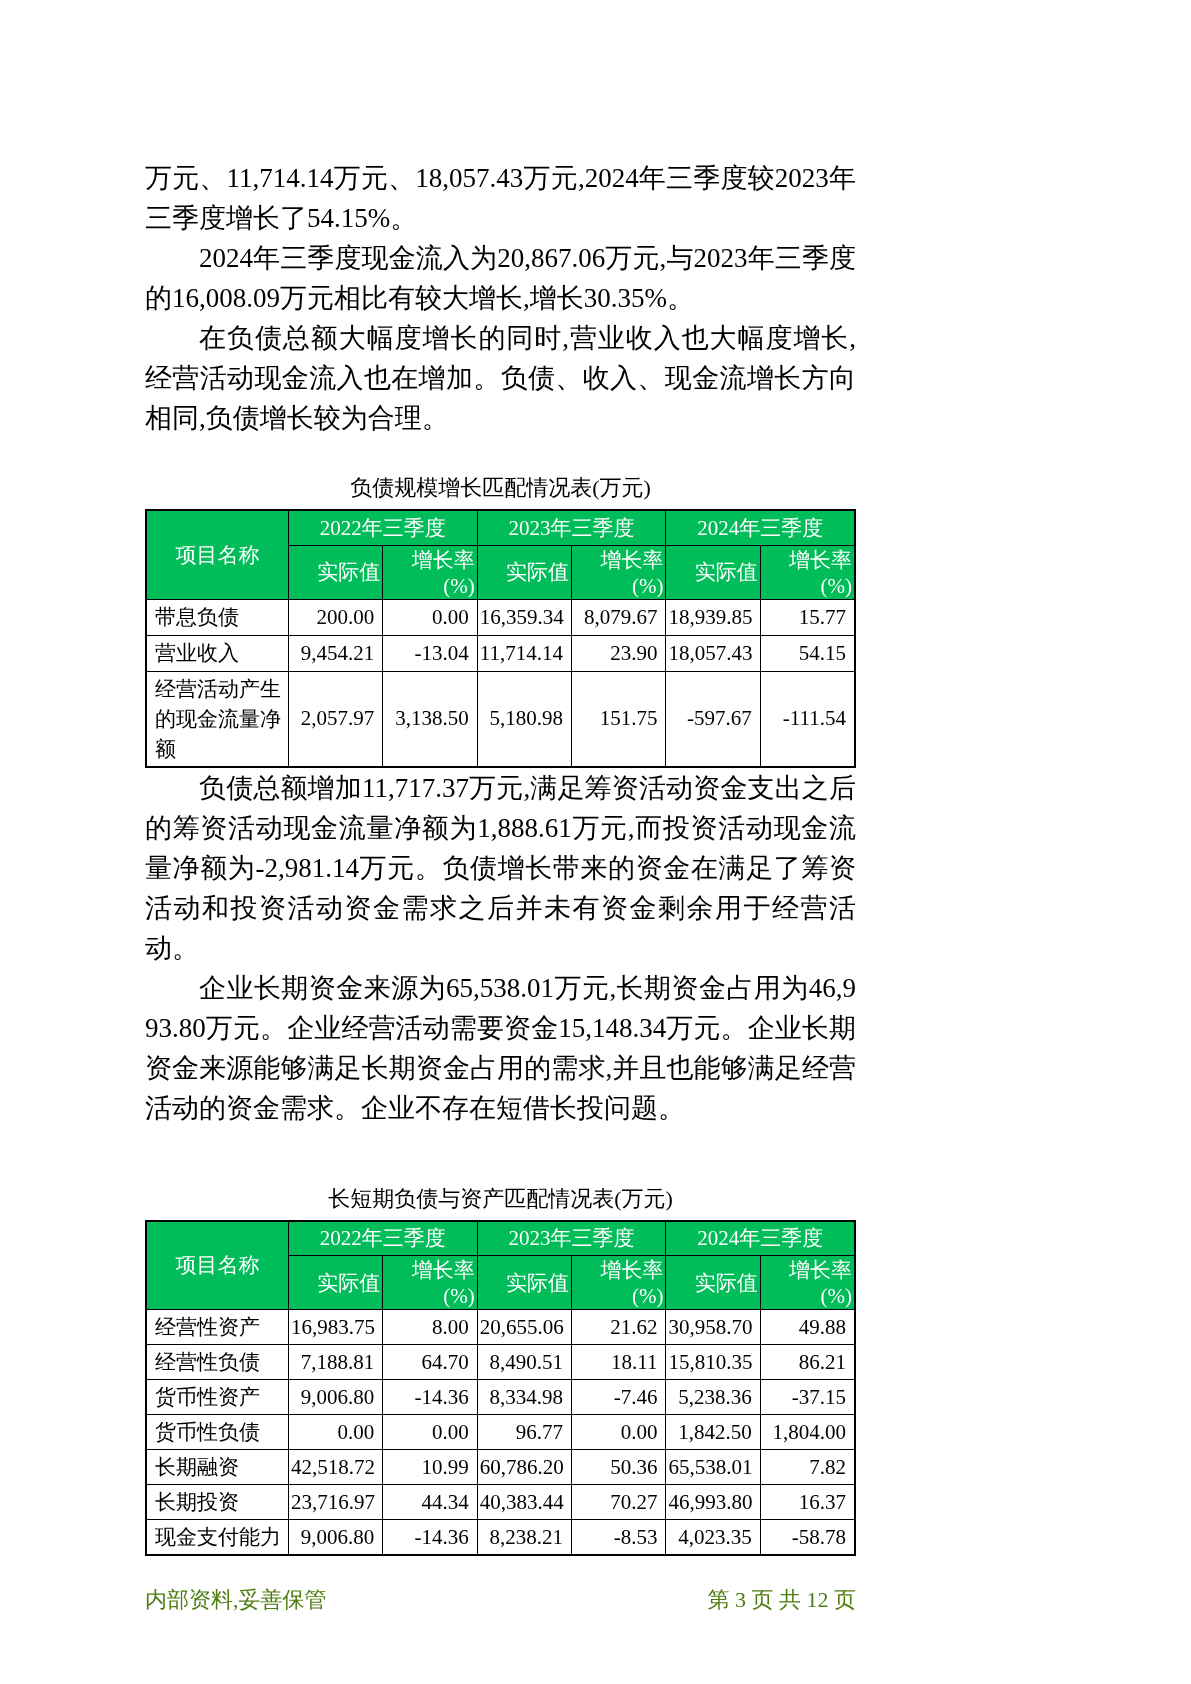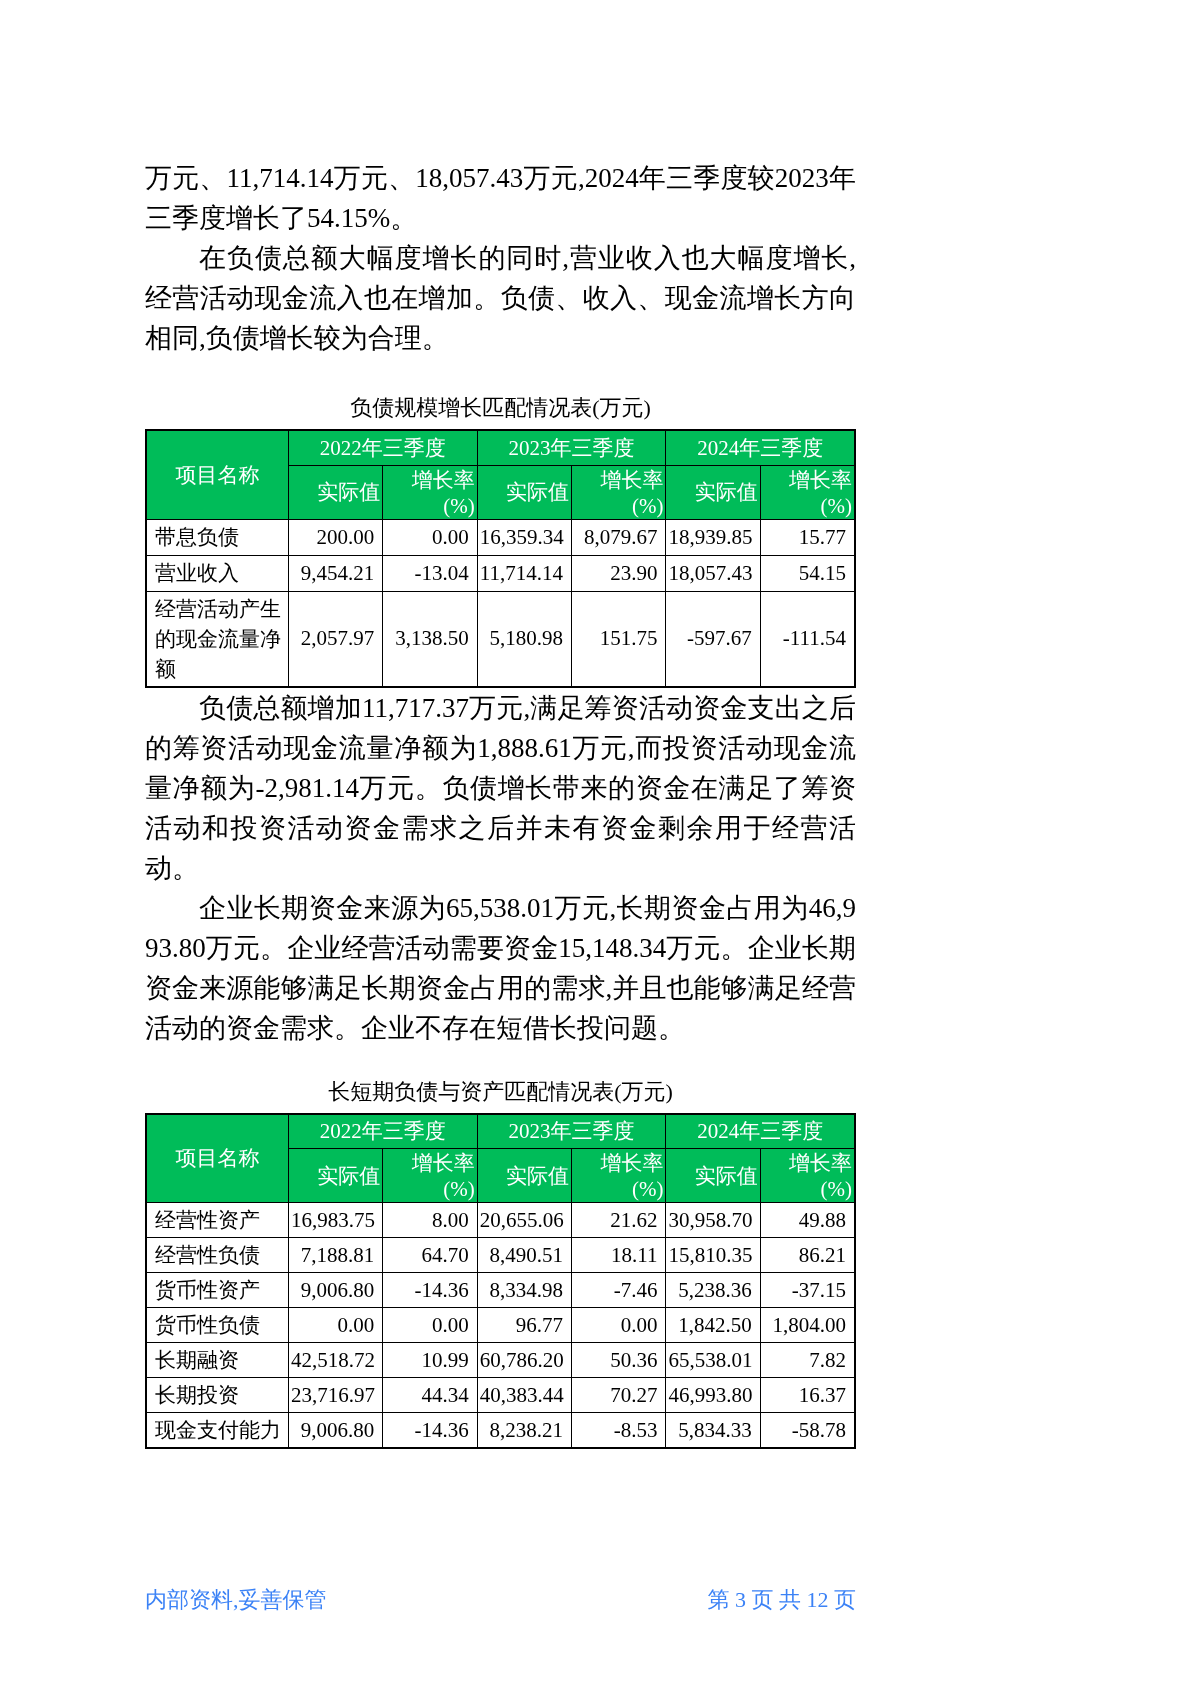--- a/index.html
+++ b/index.html
@@ -30,21 +30,21 @@
   }
   p.no-indent{text-indent:0;}
   .mb-sm{margin-bottom:26px;}
   .mb-md{margin-bottom:32px;}
   .p-after-table{margin-top:46px;margin-bottom:46px;}
   .tbl-title{
     font-size:22px;
     text-align:center;
     margin:35px 0 6px 0;
   }
-  .tbl-title.second{margin-top:29px;}
+  .tbl-title.second{margin-top:56px;}
   table.match{
     width:100%;
     border-collapse:collapse;
     table-layout:fixed;
     border:2px solid var(--border);
     font-size:21px;
   }
   table.match th, table.match td{
     border:1px solid var(--border);
     font-weight:normal;
@@ -72,30 +72,31 @@
   }
   .group-start{border-left:2px solid var(--border);}
   .footer{
     position:absolute;
     left:145px;
     right:144px;
     top:1585px;
     display:flex;
     justify-content:space-between;
     font-size:22px;
-    color:#3b82f6;
+    color:#4d7c0f;
   }
 </style>
 </head>
 <body>
 
 <div class="page">
   <div class="content">
 
     <p class="body no-indent mb-sm">万元、11,714.14万元、18,057.43万元,2024年三季度较2023年三季度增长了54.15%。</p>
+    <p class="body mb-md">2024年三季度现金流入为20,867.06万元,与2023年三季度的16,008.09万元相比有较大增长,增长30.35%。</p>
     <p class="body">在负债总额大幅度增长的同时,营业收入也大幅度增长,经营活动现金流入也在增加。负债、收入、现金流增长方向相同,负债增长较为合理。</p>
 
     <div class="tbl-title">负债规模增长匹配情况表(万元)</div>
     <table class="match t1">
         <colgroup>
           <col style="width: 20.1%;">
           <col style="width: 13.31%;">
           <col style="width: 13.31%;">
           <col style="width: 13.31%;">
           <col style="width: 13.31%;">
@@ -233,21 +234,21 @@
             <td class="num">70.27</td>
             <td class="num group-start">46,993.80</td>
             <td class="num">16.37</td>
           </tr>
           <tr>
             <td class="label">现金支付能力</td>
             <td class="num group-start">9,006.80</td>
             <td class="num">-14.36</td>
             <td class="num group-start">8,238.21</td>
             <td class="num">-8.53</td>
-            <td class="num group-start">5,834.33</td>
+            <td class="num group-start">4,023.35</td>
             <td class="num">-58.78</td>
           </tr>
         </tbody>
       </table>
 
   </div>
 
   <div class="footer">
     <span>内部资料,妥善保管</span>
     <span>第 3 页  共 12 页</span>

